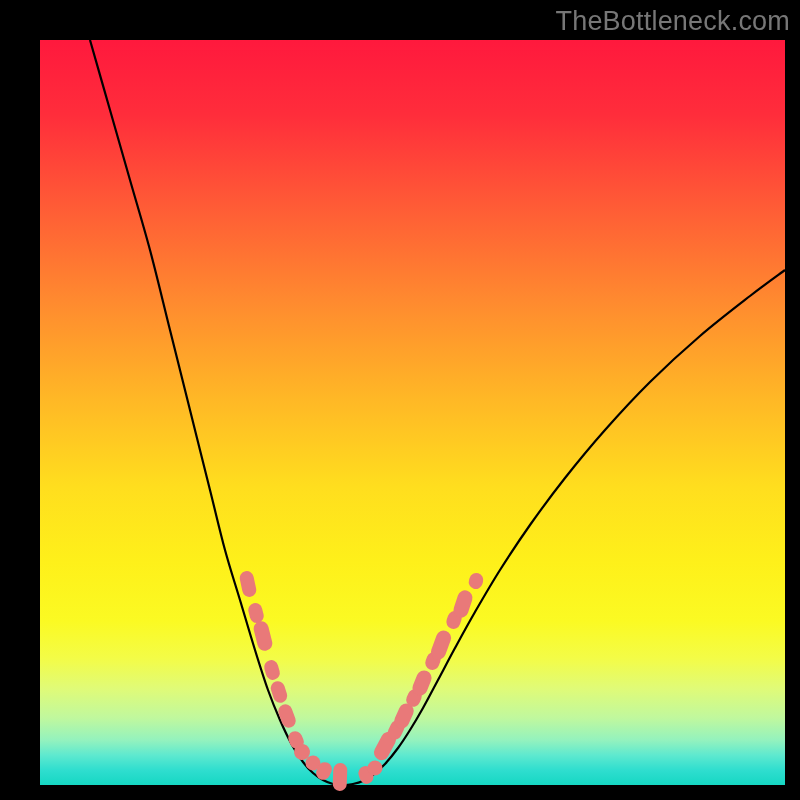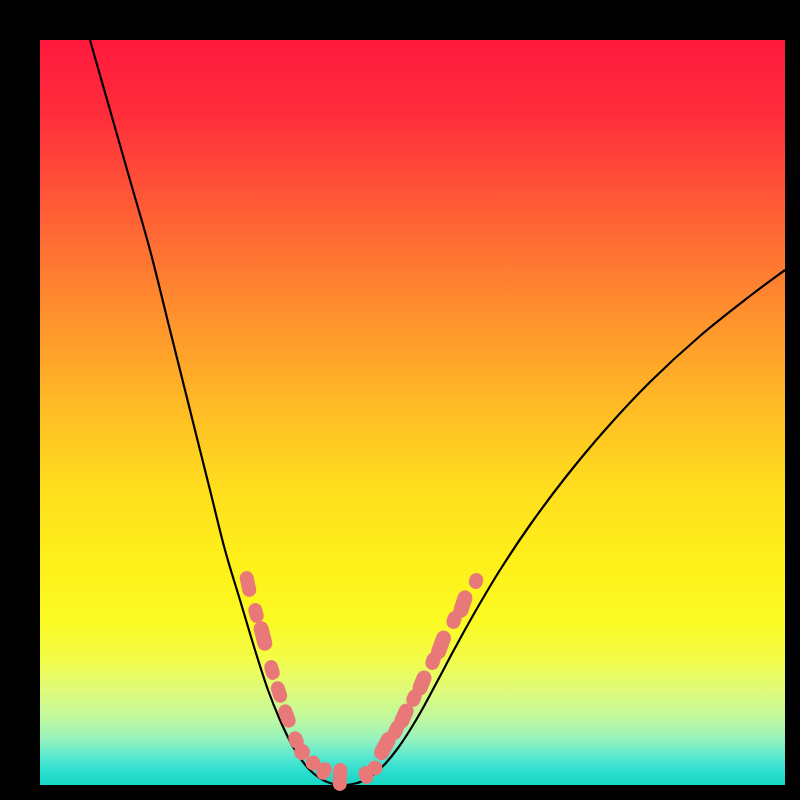--- a/index.html
+++ b/index.html
@@ -63,20 +63,21 @@
     overflow: visible;
   }
   .pink-mark {
     fill: #e97979;
   }
 </style>
 </head>
 <body>
 
 <div class="frame">
+  <div class="watermark">TheBottleneck.com</div>
 
   <div class="plot">
     <svg class="curve" viewBox="0 0 745 745">
       <path id="main-curve" fill="none" stroke="#000" stroke-width="2.2" d="M 50 0 C 53.333333333333336 11.666666666666666, 63.333333333333336 46.66666666666667, 70 70 C 76.66666666666667 93.33333333333333, 83.33333333333333 116.66666666666667, 90 140 C 96.66666666666667 163.33333333333334, 103.33333333333333 185, 110 210 C 116.66666666666667 235, 123.33333333333333 263.3333333333333, 130 290 C 136.66666666666666 316.6666666666667, 143.33333333333334 343.3333333333333, 150 370 C 156.66666666666666 396.6666666666667, 164.16666666666666 426.6666666666667, 170 450 C 175.83333333333334 473.3333333333333, 180 491.6666666666667, 185 510 C 190 528.3333333333334, 195 543.3333333333334, 200 560 C 205 576.6666666666666, 210.33333333333334 595, 215 610 C 219.66666666666666 625, 223.83333333333334 638.3333333333334, 228 650 C 232.16666666666666 661.6666666666666, 236 670.8333333333334, 240 680 C 244 689.1666666666666, 248.16666666666666 698, 252 705 C 255.83333333333334 712, 259.5 717.3333333333334, 263 722 C 266.5 726.6666666666666, 269.6666666666667 730, 273 733 C 276.3333333333333 736, 279.6666666666667 738.1666666666666, 283 740 C 286.3333333333333 741.8333333333334, 289.6666666666667 743.1666666666666, 293 744 C 296.3333333333333 744.8333333333334, 299.6666666666667 745, 303 745 C 306.3333333333333 745, 309.6666666666667 744.6666666666666, 313 744 C 316.3333333333333 743.3333333333334, 319.6666666666667 742.5, 323 741 C 326.3333333333333 739.5, 329.3333333333333 737.8333333333334, 333 735 C 336.6666666666667 732.1666666666666, 340.8333333333333 728.5, 345 724 C 349.1666666666667 719.5, 353.8333333333333 713.6666666666666, 358 708 C 362.1666666666667 702.3333333333334, 365.8333333333333 696.6666666666666, 370 690 C 374.1666666666667 683.3333333333334, 378.3333333333333 676.3333333333334, 383 668 C 387.6666666666667 659.6666666666666, 392.6666666666667 650, 398 640 C 403.3333333333333 630, 408.8333333333333 619.3333333333334, 415 608 C 421.1666666666667 596.6666666666666, 427.5 585, 435 572 C 442.5 559, 450.8333333333333 544.5, 460 530 C 469.1666666666667 515.5, 479.1666666666667 500.3333333333333, 490 485 C 500.8333333333333 469.6666666666667, 512.5 453.8333333333333, 525 438 C 537.5 422.1666666666667, 550.8333333333334 406, 565 390 C 579.1666666666666 374, 594.1666666666666 357.6666666666667, 610 342 C 625.8333333333334 326.3333333333333, 643.3333333333334 310.3333333333333, 660 296 C 676.6666666666666 281.6666666666667, 695.8333333333334 267, 710 256 C 724.1666666666666 245, 739.1666666666666 234.33333333333334, 745 230"></path>
       <g id="pink-marks">
           <rect x="201" y="531" width="14" height="26" rx="7" ry="7" class="pink-mark" transform="rotate(-12 208 544)"></rect>
           <rect x="209" y="563" width="14" height="20" rx="7" ry="7" class="pink-mark" transform="rotate(-14 216 573)"></rect>
           <rect x="215.5" y="581" width="15" height="30" rx="7.5" ry="7.5" class="pink-mark" transform="rotate(-14 223 596)"></rect>
           <rect x="225" y="620" width="14" height="20" rx="7" ry="7" class="pink-mark" transform="rotate(-16 232 630)"></rect>
           <rect x="232" y="641" width="14" height="22" rx="7" ry="7" class="pink-mark" transform="rotate(-18 239 652)"></rect>

